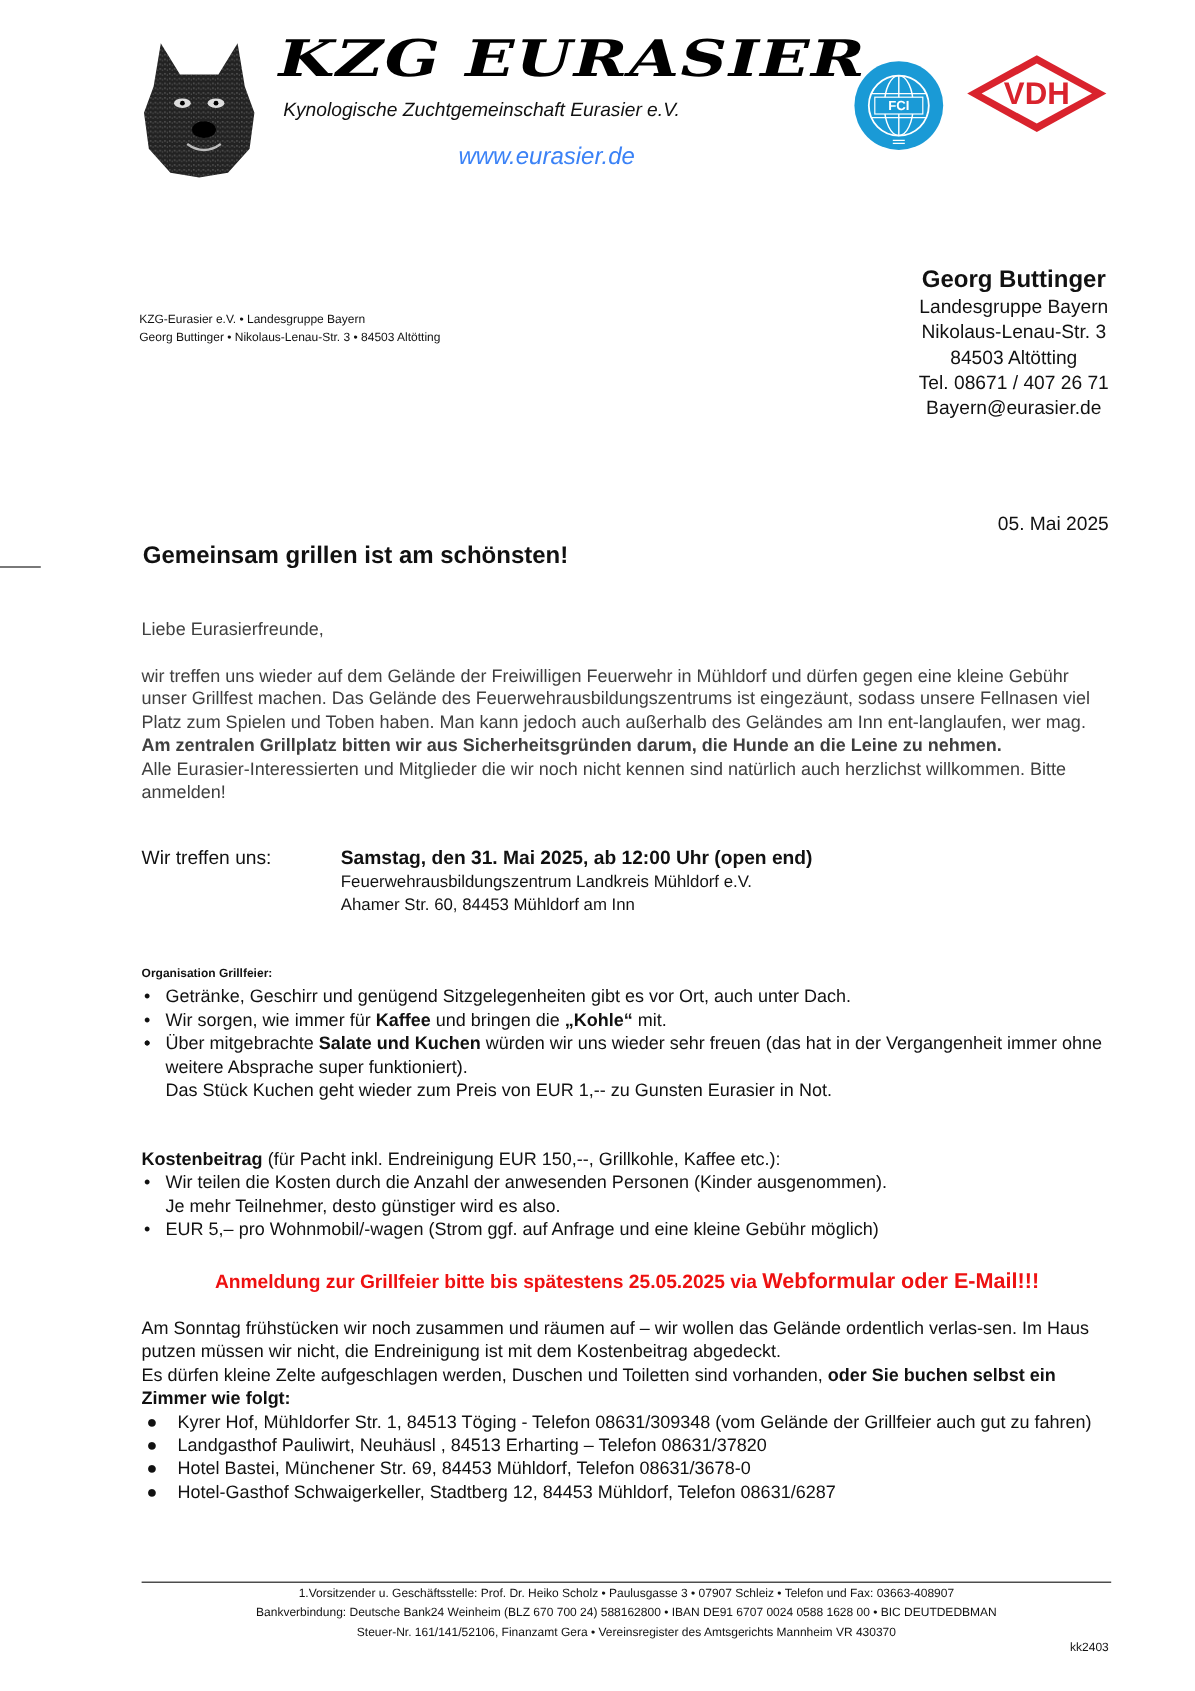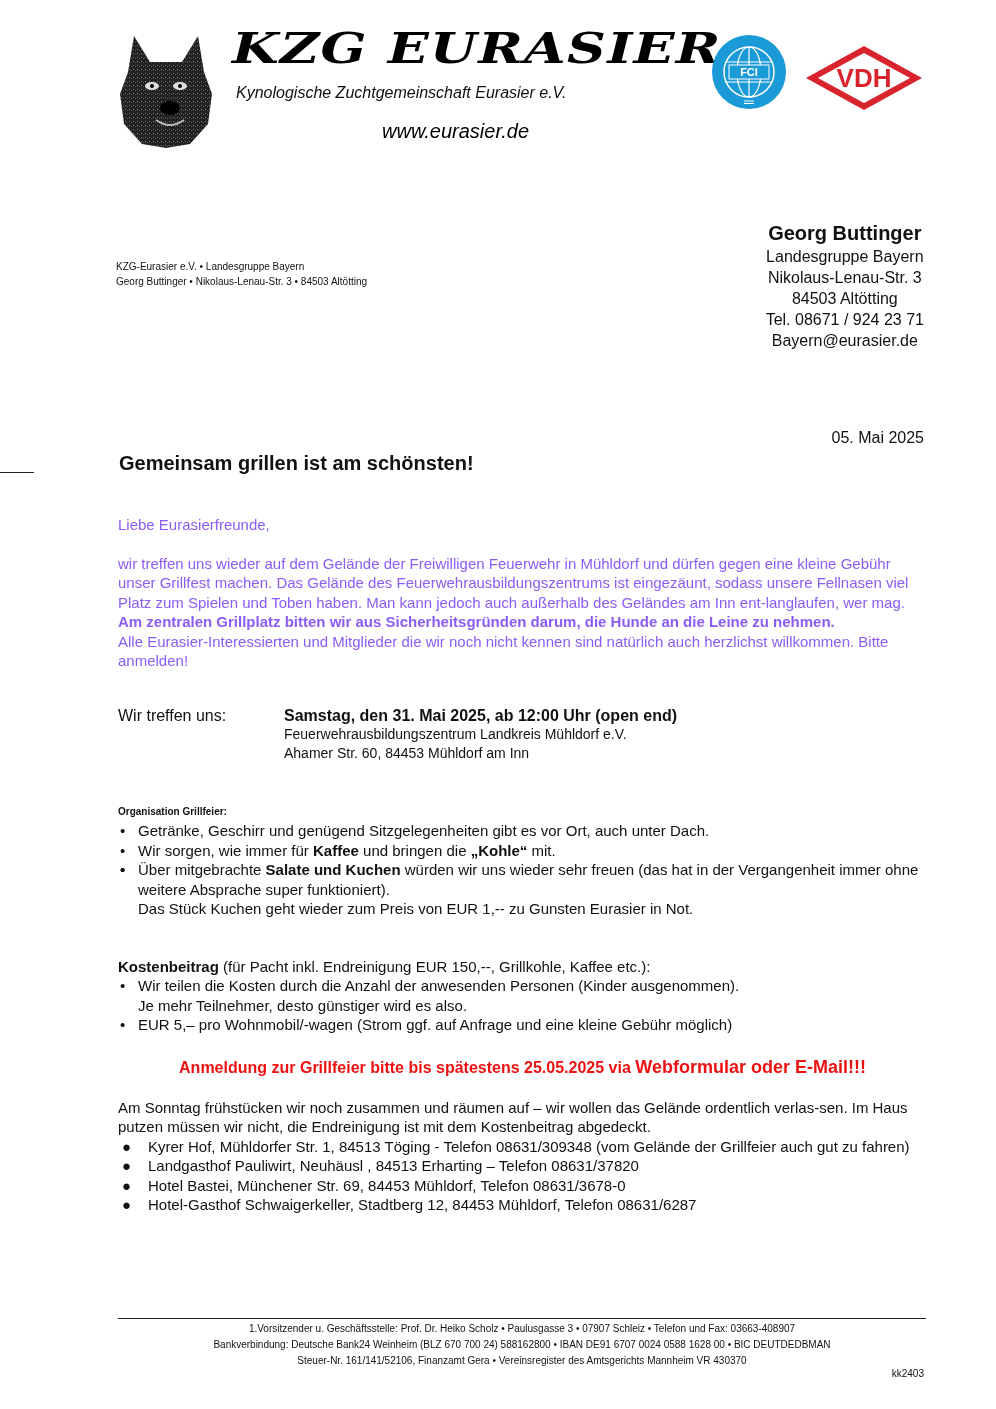--- a/index.html
+++ b/index.html
@@ -3,36 +3,36 @@
   <meta charset="utf-8">
   <style>
     html, body { margin: 0; padding: 0; background: #ffffff; }
     body { width: 996px; height: 1409px; position: relative; overflow: hidden; color: #111; font-family: "Liberation Sans", sans-serif; }
     .abs { position: absolute; }
 
     
     .dog-logo { left: 116px; top: 32px; width: 100px; height: 118px; }
     .brand-title { left: 232px; top: 28px; font-family: "DejaVu Serif", serif; font-weight: bold; font-style: italic; font-size: 42px; letter-spacing: 1px; color: #000; transform: scaleX(1.28); transform-origin: left top; line-height: 1; }
     .brand-subtitle { left: 236px; top: 84px; font-style: italic; font-size: 16px; color: #111; }
-    .brand-url { left: 382px; top: 120px; font-style: italic; font-size: 20px; color: #000000; }
-    .fci-logo { left: 711px; top: 34px; width: 76px; height: 76px; text-align: center; }
+    .brand-url { left: 382px; top: 120px; font-style: italic; font-size: 20px; color: #3b82f6; }
+    .fci-logo { left: 711px; top: 50px; width: 76px; height: 76px; text-align: center; }
     .vdh-logo { left: 804px; top: 44px; width: 120px; height: 68px; }
 
     
     .return-address { left: 116px; top: 230px; font-size: 10px; line-height: 15px; color: #111; margin-top: 29px; }
 
     
     .sender { right: 72px; top: 220px; text-align: center; font-size: 16px; line-height: 21px; }
     .sender .name { font-size: 20px; font-weight: bold; line-height: 26px; }
 
     .date { right: 72px; top: 429px; font-size: 16px; }
     .fold-mark { left: 0; top: 472px; width: 34px; height: 0; border-top: 1px solid #222; }
     .subject { left: 119px; top: 452px; font-size: 20px; font-weight: bold; }
 
-    .body-text { left: 118px; width: 800px; font-size: 15px; line-height: 19.4px; color: #8b5cf6; }
+    .body-text { left: 118px; width: 800px; font-size: 15px; line-height: 19.4px; color: #404040; }
     .greeting { top: 515px; }
     .intro { top: 554px; }
     .intro .bold-line { font-weight: bold; }
 
     .meet { left: 118px; top: 706px; font-size: 16px; line-height: 19px; }
     .meet .label { position: absolute; left: 0; top: 0; width: 160px; }
     .meet .details { position: absolute; left: 166px; top: 0; width: 500px; }
     .meet .when { font-weight: bold; font-size: 16px; }
     .meet .addr { font-size: 14px; }
 
@@ -104,21 +104,21 @@
 <div class="abs return-address">
   <div>KZG-Eurasier e.V. • Landesgruppe Bayern</div>
   <div>Georg Buttinger • Nikolaus-Lenau-Str. 3 • 84503 Altötting</div>
 </div>
 
 <div class="abs sender">
   <div class="name">Georg Buttinger</div>
   <div>Landesgruppe Bayern</div>
   <div>Nikolaus-Lenau-Str. 3</div>
   <div>84503 Altötting</div>
-  <div>Tel. 08671 / 924 23 71</div>
+  <div>Tel. 08671 / 407 26 71</div>
   <div>Bayern@eurasier.de</div>
 </div>
 
 <div class="abs date">05. Mai 2025</div>
 <div class="abs fold-mark"></div>
 <div class="abs subject">Gemeinsam grillen ist am schönsten!</div>
 
 <div class="abs body-text greeting">Liebe Eurasierfreunde,</div>
 
 <div class="abs body-text intro">
@@ -157,20 +157,21 @@
     <li><span class="bullet">•</span><span>EUR 5,– pro Wohnmobil/-wagen (Strom ggf. auf Anfrage und eine kleine Gebühr möglich)</span></li>
   </ul>
 </div>
 
 <div class="abs deadline">
   <span>Anmeldung zur Grillfeier bitte bis spätestens 25.05.2025 via </span><span class="small">Webformular oder E-Mail!!!</span>
 </div>
 
 <div class="abs section stay">
   <div>Am Sonntag frühstücken wir noch zusammen und räumen auf – wir wollen das Gelände ordentlich verlas-sen. Im Haus putzen müssen wir nicht, die Endreinigung ist mit dem Kostenbeitrag abgedeckt.</div>
+  <div><span>Es dürfen kleine Zelte aufgeschlagen werden, Duschen und Toiletten sind vorhanden, </span><b>oder Sie buchen selbst ein Zimmer wie folgt:</b></div>
   <ul>
     <li><span class="bullet">●</span><span>Kyrer Hof, Mühldorfer Str. 1, 84513 Töging - Telefon 08631/309348 (vom Gelände der Grillfeier auch gut zu fahren)</span></li>
     <li><span class="bullet">●</span><span>Landgasthof Pauliwirt, Neuhäusl , 84513 Erharting – Telefon 08631/37820</span></li>
     <li><span class="bullet">●</span><span>Hotel Bastei, Münchener Str. 69, 84453 Mühldorf, Telefon 08631/3678-0</span></li>
     <li><span class="bullet">●</span><span>Hotel-Gasthof Schwaigerkeller, Stadtberg 12, 84453 Mühldorf, Telefon 08631/6287</span></li>
   </ul>
 </div>
 
 <div class="abs footer-rule"></div>
 <div class="abs footer">

